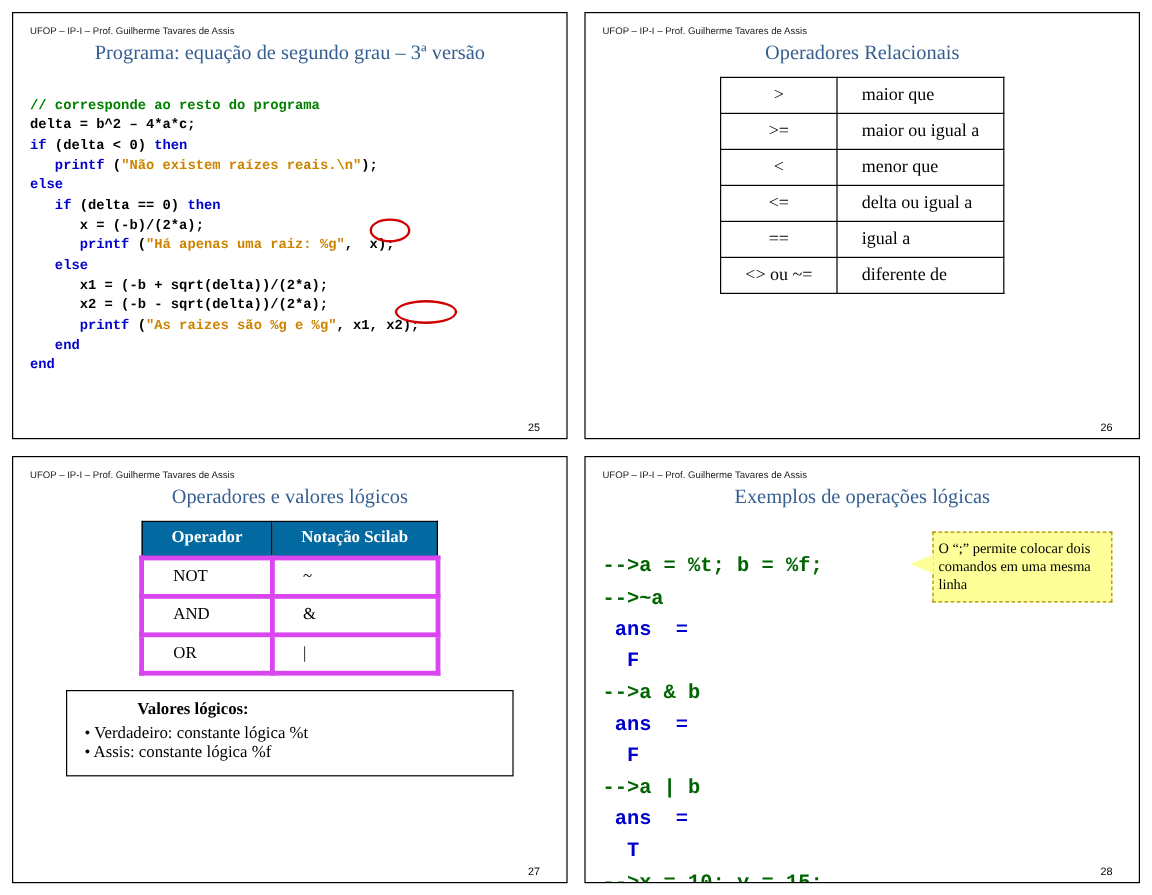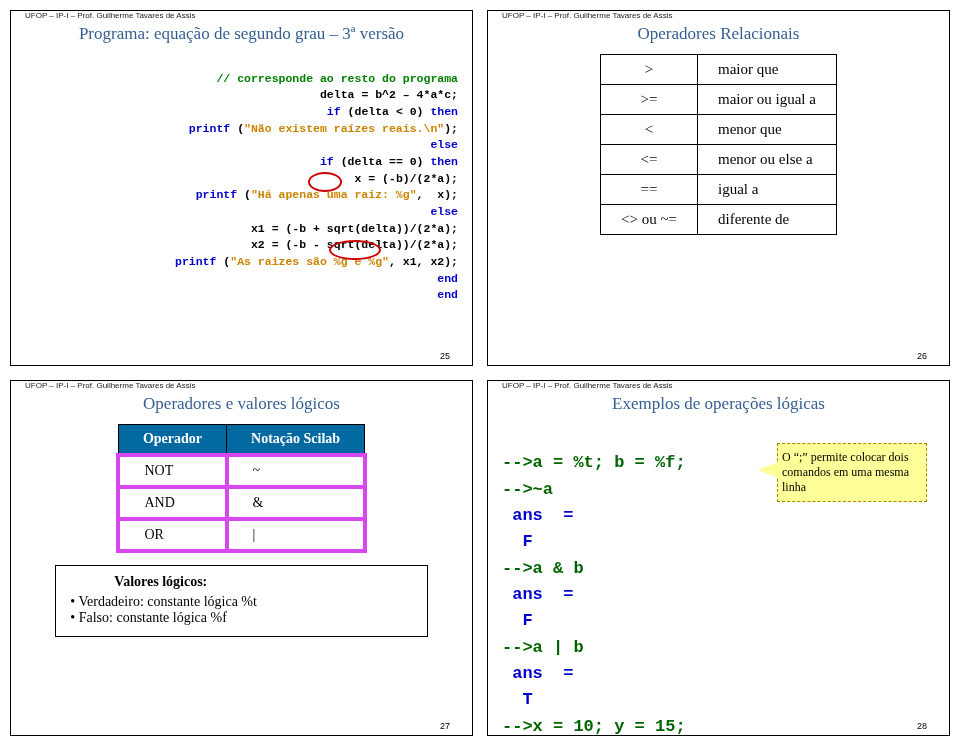--- a/index.html
+++ b/index.html
@@ -13,21 +13,21 @@
   .grid {
     display: grid;
     grid-template-columns: 1fr 1fr;
     grid-template-rows: 1fr 1fr;
     gap: 14px;
     width: 940px;
     height: 726px;
   }
   .slide {
     border: 1px solid #000;
-    padding: 0 14px 6px 14px;
+    padding: 10px 14px 6px 14px;
     position: relative;
     background: #fff;
     overflow: hidden;
   }
   .hdr {
     font-size: 8px;
     color: #222;
     margin-bottom: 4px;
     font-family: Arial, sans-serif;
   }
@@ -45,21 +45,20 @@
     font-size: 9px;
     font-family: Arial, sans-serif;
   }
   
   .code {
     font-family: "Courier New", monospace;
     font-size: 11.5px;
     line-height: 1.45;
     white-space: pre;
     position: relative;
-    text-align: right;
   }
   .c-comment { color: #008000; font-weight: bold; }
   .c-key     { color: #0000cc; font-weight: bold; }
   .c-str     { color: #cc8400; font-weight: bold; }
   .c-var     { color: #000; font-weight: bold; }
 
   
   .oval {
     position: absolute;
     border: 2px solid #d00000;
@@ -183,21 +182,21 @@
       <tr>
             <td class="op">&gt;=</td>
             <td>maior ou igual a</td>
           </tr>
       <tr>
             <td class="op">&lt;</td>
             <td>menor que</td>
           </tr>
       <tr>
             <td class="op">&lt;=</td>
-            <td>menor ou else a</td>
+            <td>delta ou igual a</td>
           </tr>
       <tr>
             <td class="op">==</td>
             <td>igual a</td>
           </tr>
       <tr>
             <td class="op">&lt;&gt; ou ~=</td>
             <td>diferente de</td>
           </tr>
     </tbody>
@@ -227,21 +226,21 @@
       <tr>
             <td>OR</td>
             <td>|</td>
           </tr>
     </tbody>
       </table>
 
     <div class="valbox">
       <div class="head">Valores lógicos:</div>
       <div>• <span>Verdadeiro: constante lógica %t</span></div>
-      <div>• <span>Falso: constante lógica %f</span></div>
+      <div>• <span>Assis: constante lógica %f</span></div>
     </div>
 
     <div class="pagenum">27</div>
   </div>
 
   <div class="slide">
     <div class="hdr">UFOP – IP-I – Prof. Guilherme Tavares de Assis</div>
     <div class="title">Exemplos de operações lógicas</div>
 
     <div class="s4code">

